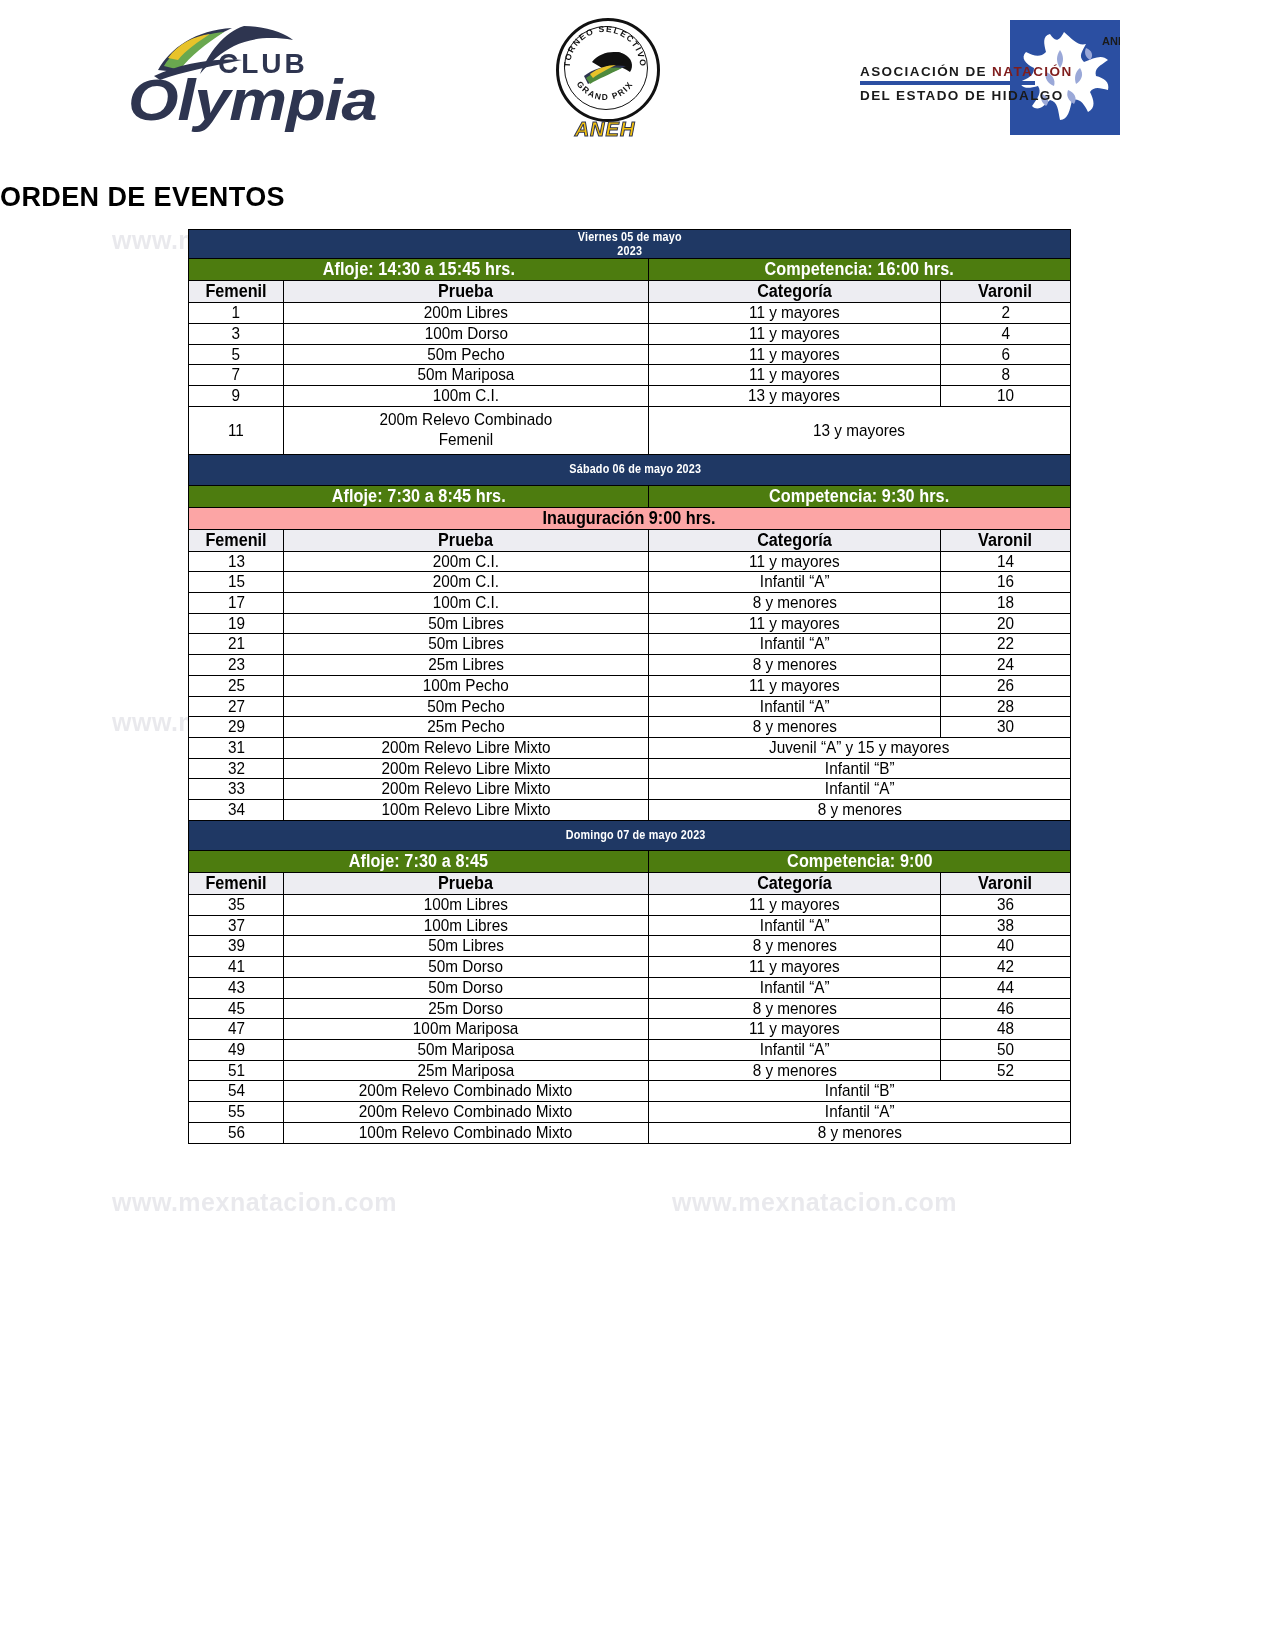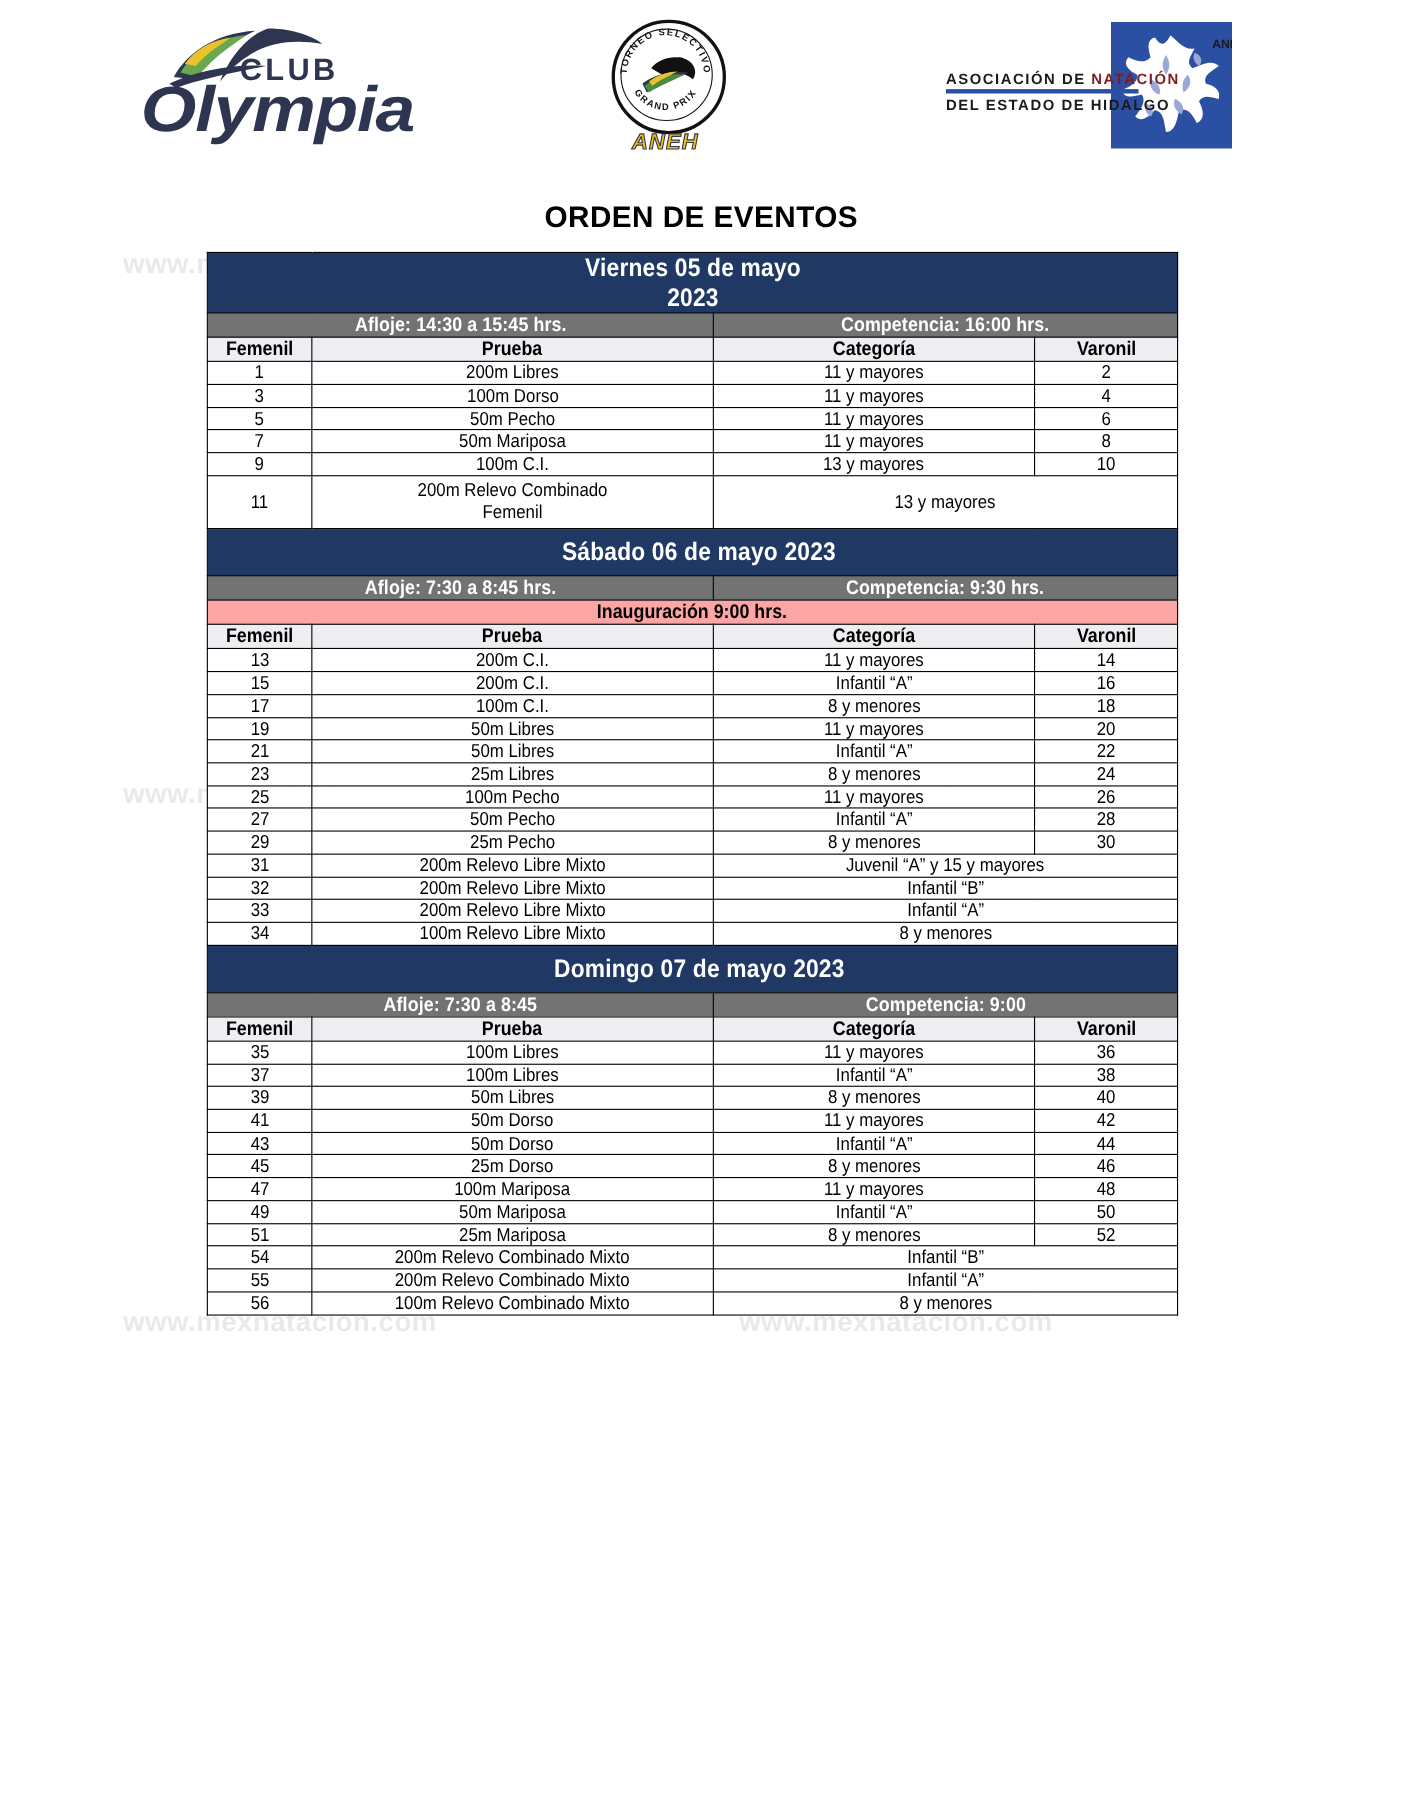--- a/index.html
+++ b/index.html
@@ -182,21 +182,20 @@
     line-height: 23px;
     text-align: center;
   }
 
   
   .doc-title {
     position: absolute;
     top: 182px;
     left: 0;
     width: 1275px;
-    text-align: center;
     font-size: 27px;
     font-weight: 700;
     color: #000;
     letter-spacing: 0.4px;
     font-family: "Liberation Sans", sans-serif;
   }
 
   
   .sheet {
     position: absolute;
@@ -221,30 +220,30 @@
   col.c-pru  { width: 365px; }
   col.c-cat  { width: 292px; }
   col.c-var  { width: 130px; }
 
   
   td.day {
     background: #1F3864;
     color: #ffffff;
     text-align: center;
     font-weight: 700;
-    font-size: 23px;
+    font-size: 12px;
     line-height: 1.18;
     padding: 5px 0 7px 0;
     letter-spacing: 0.2px;
   }
   td.day.one-line { padding: 7px 0 8px 12px; }
 
   
   td.band {
-    background: #737373;
+    background: #4d7c0f;
     color: #ffffff;
     text-align: center;
     font-weight: 700;
     font-size: 18px;
     padding: 4px 0 5px 0;
     letter-spacing: 0.1px;
   }
 
   
   td.inaug {

